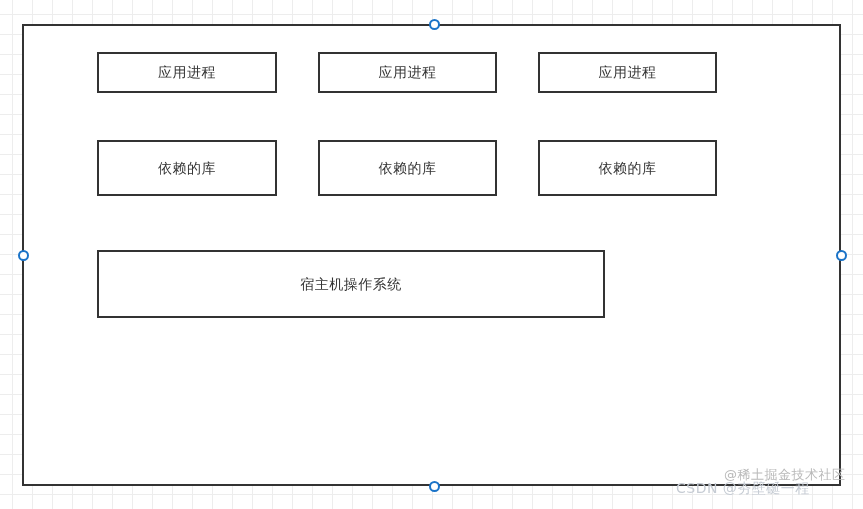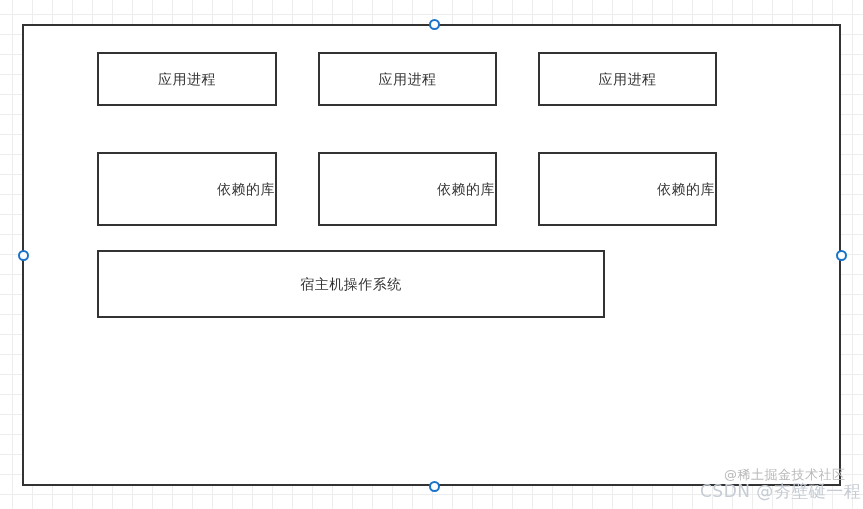--- a/index.html
+++ b/index.html
@@ -46,22 +46,22 @@
   .node-label {
     font-size: 14px;
     line-height: 1.2;
     color: #333333;
     letter-spacing: 0.5px;
     white-space: nowrap;
     user-select: none;
   }
 
   
-  .r1 { top: 52px;  height: 54px; }
-  .r2 { top: 152px; height: 74px; justify-content: flex-end; }
+  .r1 { top: 52px;  height: 41px; }
+  .r2 { top: 140px; height: 56px; }
 
   .c1 { left: 97px;  width: 180px; }
   .c2 { left: 318px; width: 179px; }
   .c3 { left: 538px; width: 179px; }
 
   .wide { left: 97px; width: 508px; }
   .r3 { top: 250px; height: 68px; }
   .r4 { top: 360px; height: 70px; }
 
   
@@ -85,23 +85,23 @@
     z-index: 30;
   }
   #watermark-juejin {
     left: 724px;
     top: 466px;
     font-size: 13px;
     color: #b9b9b9;
     letter-spacing: 0.5px;
   }
   #watermark-csdn {
-    left: 700px;
+    left: 676px;
     top: 480px;
-    font-size: 17px;
+    font-size: 14px;
     color: #c6ccd4;
     letter-spacing: 0.5px;
   }
 </style>
 </head>
 <body>
 
 <div id="canvas">
 
   <div id="outer-container"></div>

